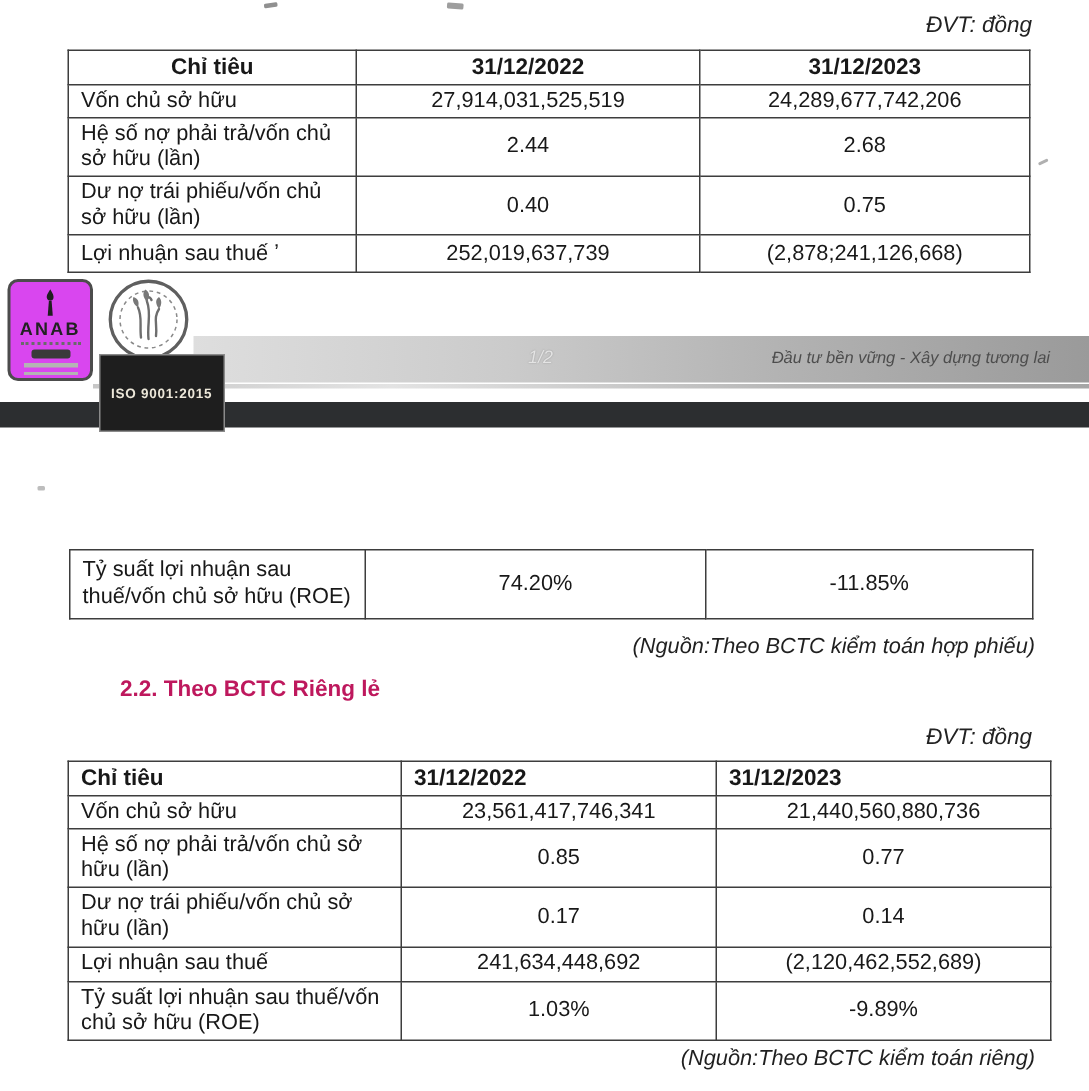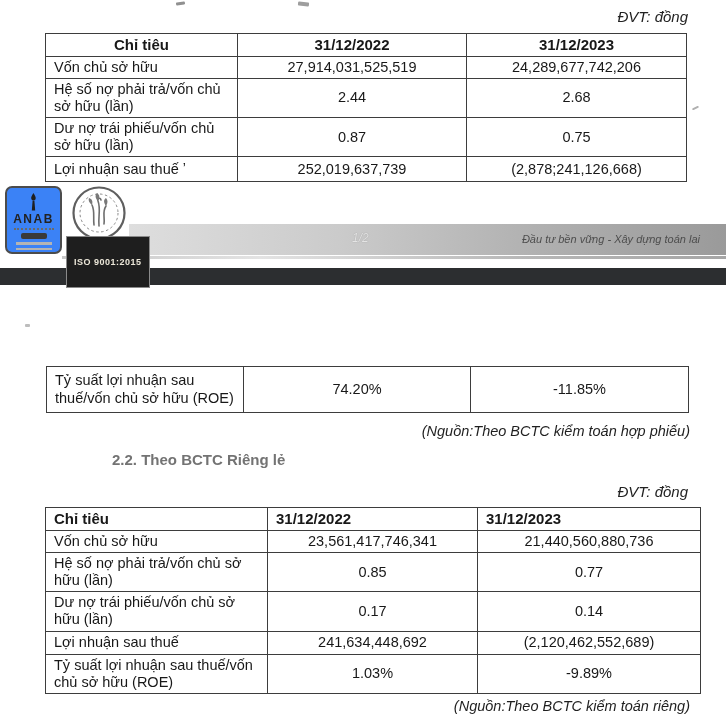--- a/index.html
+++ b/index.html
@@ -19,21 +19,21 @@
   .val { text-align:center;margin-top:40px; }
   #t1 { left:45px; top:33px; width:641px; }
   #t1 th { text-align:center; }
   #troe { left:46px; top:366px; width:642px; }
   #t2 { left:45px; top:507px; width:655px; }
   #t2 th { text-align:left; padding-left:8px; }
   .h22{height:22px}.h23{height:23px}.h25{height:25px}.h35{height:35px}.h37{height:37px}.h46{height:46px}
 
   
   #anab-box { position:absolute; left:5px; top:186px; width:57px; height:68px;
-              border:2px solid #4c4c4c; border-radius:7px; background:#3b82f6;
+              border:2px solid #4c4c4c; border-radius:7px; background:#d946ef;
               display:flex; flex-direction:column; align-items:center; padding-top:4px; }
   #anab-box .word { font-weight:bold; font-size:12px; letter-spacing:1.5px; color:#222; }
   #anab-box .dots { width:40px; border-top:2px dotted #6a6a6a; margin-top:2px; }
   #anab-box .pill { width:26px; height:6px; background:#3a3a3a; border-radius:2px; margin-top:3px; }
   #anab-box .ln   { width:36px; height:2.5px; background:#b4b4b4; margin-top:3px; }
 
   #stamp { position:absolute; left:71px; top:185px; }
 
   #iso-badge { position:absolute; left:66px; top:236px; background:#1e1e1e; color:#ece7d9;
                font-size:9px; font-weight:bold; letter-spacing:0.5px; padding:20px 7px;
@@ -53,21 +53,21 @@
   .speck { position:absolute; background:#a9a9a9; border-radius:1px; }
   #sp1 { left:176px; top:2px;  width:9px;  height:3px; transform:rotate(-8deg);  background:#909090;}
   #sp2 { left:298px; top:2px;  width:11px; height:4px; transform:rotate(5deg);   background:#9e9e9e;}
   #sp3 { left:692px; top:107px; width:7px; height:2px; transform:rotate(-25deg); background:#b0b0b0;}
   #sp4 { left:25px;  top:324px; width:5px; height:3px; background:#bdbdbd; }
 
   .source { position:absolute; font-style:italic; font-size:14.5px; color:#1f1f1f; }
   #src1 { top:423px; right:36px; }
   #src2 { top:698px; right:36px; }
 
-  #heading { position:absolute; left:80px; top:451px; font-weight:bold; font-size:15px; color:#737373;margin-left:32px; }
+  #heading { position:absolute; left:80px; top:451px; font-weight:bold; font-size:15px; color:#be185d; }
 </style>
 </head>
 <body>
 
 <div id="page">
 
   <div class="speck" id="sp1"></div>
   <div class="speck" id="sp2"></div>
   <div class="speck" id="sp3"></div>
   <div class="speck" id="sp4"></div>
@@ -91,21 +91,21 @@
       <td class="val">27,914,031,525,519</td>
       <td class="val">24,289,677,742,206</td>
     </tr>
     <tr class="h35">
       <td class="lbl">Hệ số nợ phải trả/vốn chủ sở hữu (lần)</td>
       <td class="val">2.44</td>
       <td class="val">2.68</td>
     </tr>
     <tr class="h35">
       <td class="lbl">Dư nợ trái phiếu/vốn chủ sở hữu (lần)</td>
-      <td class="val">0.87</td>
+      <td class="val">0.40</td>
       <td class="val">0.75</td>
     </tr>
     <tr class="h25">
       <td class="lbl">Lợi nhuận sau thuế ʼ</td>
       <td class="val">252,019,637,739</td>
       <td class="val">(2,878;241,126,668)</td>
     </tr>
   </tbody>
     </table>
 
@@ -124,21 +124,21 @@
   <svg id="stamp" width="56" height="56" viewBox="0 0 56 56">
     <circle cx="28" cy="28" r="25.5" fill="none" stroke="#5f5f5f" stroke-width="2.2"></circle>
     <circle cx="28" cy="28" r="19" fill="none" stroke="#8a8a8a" stroke-width="1" stroke-dasharray="2.5 2.5"></circle>
     <path d="M23 40 C22 32 24 26 21 20 M28 41 C27 31 30 24 27 16 C26 13 29 12 30 15 M33 39 C34 31 31 27 35 21" fill="none" stroke="#6e6e6e" stroke-width="1.6" stroke-linecap="round"></path>
     <path d="M21 20 C18 18 17 15 18 13 C21 14 22 16 21 20 Z M27 16 C24 13 24 10 26 8 C29 10 29 13 27 16 Z M35 21 C37 18 37 15 35 13 C32 15 33 18 35 21 Z" fill="#787878"></path>
   </svg>
 
   <div id="footer-bar"></div>
   <div id="iso-badge">ISO 9001:2015</div>
   <div id="page-num">1/2</div>
-  <div id="slogan">Đầu tư bền vững - Xây dựng toán lai</div>
+  <div id="slogan">Đầu tư bền vững - Xây dựng tương lai</div>
 
   <div id="smudge"></div>
   <div id="sep-bar"></div>
 
   <table id="troe">
     <colgroup>
         <col style="width:197px">
         <col style="width:227px">
         <col style="width:218px">
       </colgroup>

